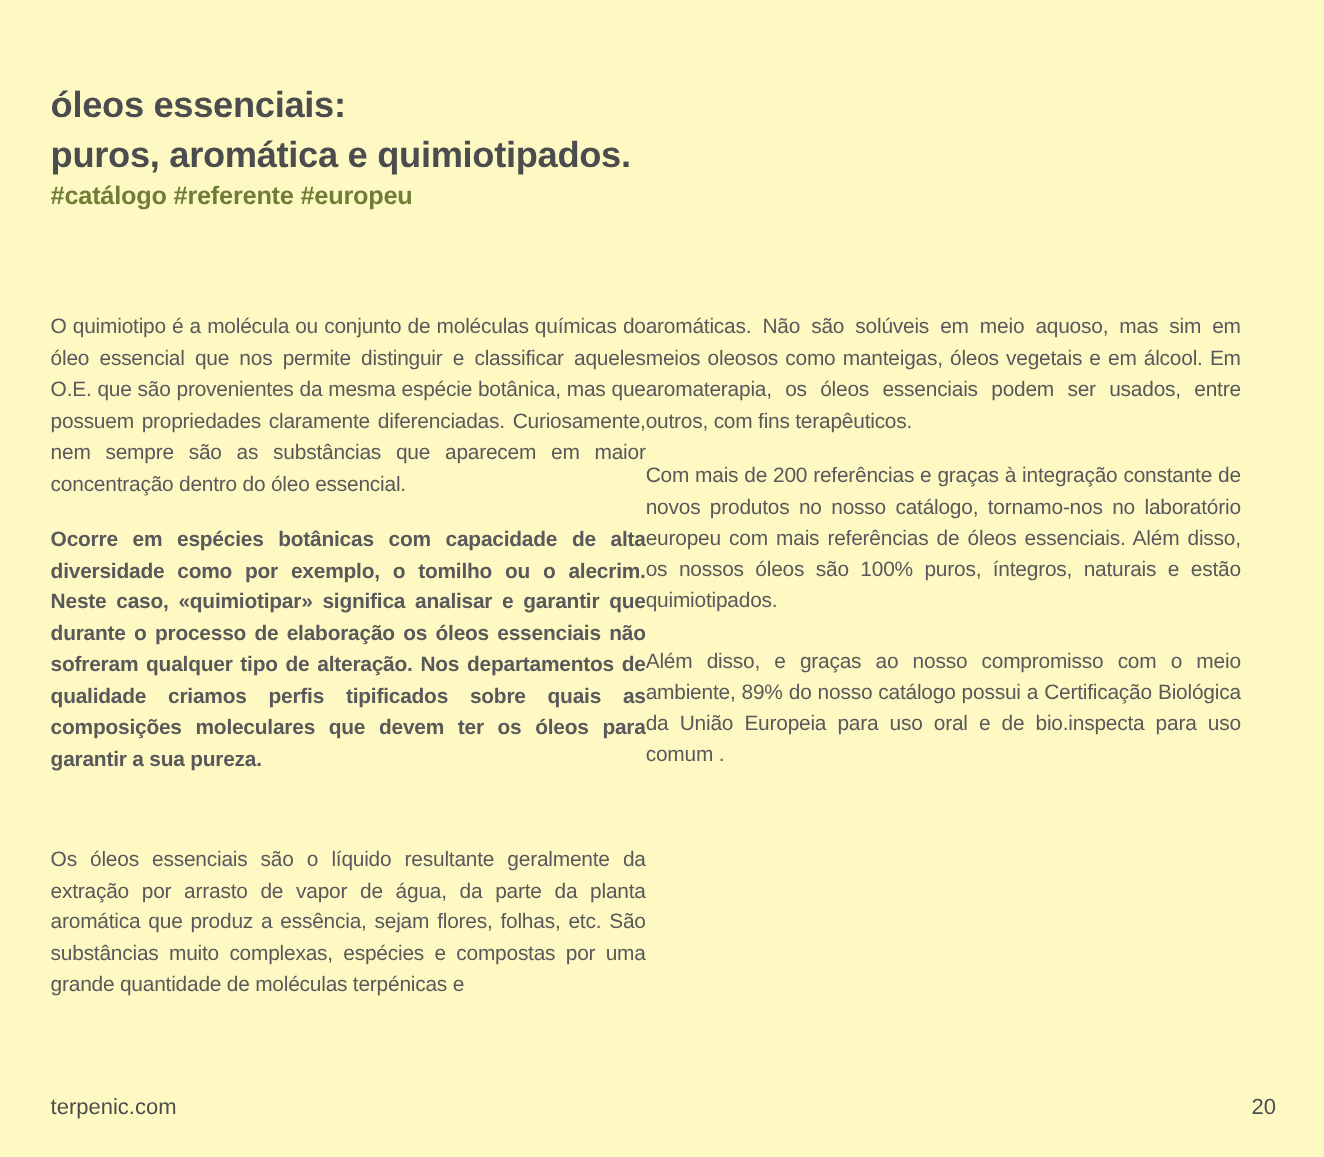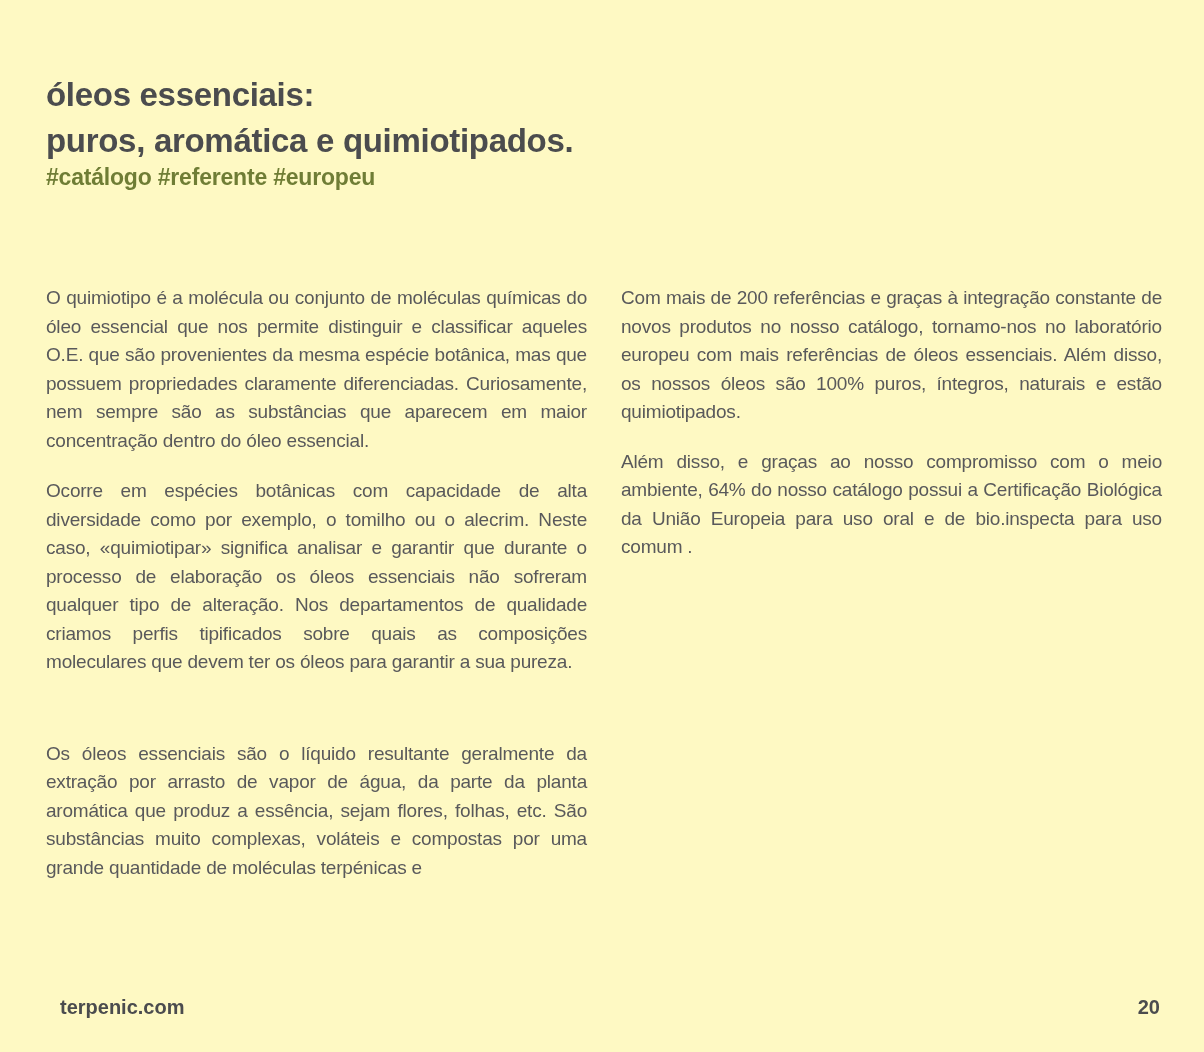--- a/index.html
+++ b/index.html
@@ -31,73 +31,72 @@
     font-weight: bold;
     letter-spacing: -0.2px;
     color: #6f7d35;
   }
   .columns {
     position: absolute;
     left: 46px;
     top: 284px;
     width: 1116px;
     display: flex;
-    justify-content: space-between;
   }
   .column {
     width: 541px;
     flex: 0 0 541px;
   }
   .body-par {
     font-size: 19px;
     line-height: 28.5px;
     letter-spacing: -0.2px;
     text-align: justify;
     color: #59595b;
   }
   .col-left .body-par:nth-child(1) { margin-bottom: 22px; }
-  .col-left .body-par:nth-child(2) { margin-bottom: 63px; }
+  .col-left .body-par:nth-child(2) { margin-bottom: 63px; font-weight: bold; }
   .col-right .body-par:nth-child(1) { margin-bottom: 21px; }
   .col-right .body-par:nth-child(2) { margin-bottom: 26px; }
   .footer {
     position: absolute;
     left: 46px;
     right: 44px;
     top: 996px;
     display: flex;
     justify-content: space-between;
     align-items: baseline;
     font-size: 20px;
-    font-weight: bold;
+    font-weight: normal;
     color: #4b4c4e;
-    margin-left: 14px;
   }
 </style>
 </head>
 <body>
 
 <div class="page">
 
   <header class="header">
     <h1 class="page-title">
       <span>óleos essenciais:</span><br>
       <span>puros, aromática e quimiotipados.</span>
     </h1>
     <div class="hashtags">#catálogo #referente #europeu</div>
   </header>
 
   <main class="columns">
     <div class="column col-left">
       <p class="body-par">O quimiotipo é a molécula ou conjunto de moléculas químicas do óleo essencial que nos permite distinguir e classificar aqueles O.E. que são provenientes da mesma espécie botânica, mas que possuem propriedades claramente diferenciadas. Curiosamente, nem sempre são as substâncias que aparecem em maior concentração dentro do óleo essencial.</p>
       <p class="body-par">Ocorre em espécies botânicas com capacidade de alta diversidade como por exemplo, o tomilho ou o alecrim. Neste caso, «quimiotipar» significa analisar e garantir que durante o processo de elaboração os óleos essenciais não sofreram qualquer tipo de alteração. Nos departamentos de qualidade criamos perfis tipificados sobre quais as composições moleculares que devem ter os óleos para garantir a sua pureza.</p>
-      <p class="body-par">Os óleos essenciais são o líquido resultante geralmente da extração por arrasto de vapor de água, da parte da planta aromática que produz a essência, sejam flores, folhas, etc. São substâncias muito complexas, voláteis e compostas por uma grande quantidade de moléculas terpénicas e</p>
+      <p class="body-par">Os óleos essenciais são o líquido resultante geralmente da extração por arrasto de vapor de água, da parte da planta aromática que produz a essência, sejam flores, folhas, etc. São substâncias muito complexas, espécies e compostas por uma grande quantidade de moléculas terpénicas e</p>
     </div>
     <div class="column col-right">
+      <p class="body-par">aromáticas. Não são solúveis em meio aquoso, mas sim em meios oleosos como manteigas, óleos vegetais e em álcool. Em aromaterapia, os óleos essenciais podem ser usados, entre outros, com fins terapêuticos.</p>
       <p class="body-par">Com mais de 200 referências e graças à integração constante de novos produtos no nosso catálogo, tornamo-nos no laboratório europeu com mais referências de óleos essenciais. Além disso, os nossos óleos são 100% puros, íntegros, naturais e estão quimiotipados.</p>
-      <p class="body-par">Além disso, e graças ao nosso compromisso com o meio ambiente, 64% do nosso catálogo possui a Certificação Biológica da União Europeia para uso oral e de bio.inspecta para uso comum .</p>
+      <p class="body-par">Além disso, e graças ao nosso compromisso com o meio ambiente, 89% do nosso catálogo possui a Certificação Biológica da União Europeia para uso oral e de bio.inspecta para uso comum .</p>
     </div>
   </main>
 
   <footer class="footer">
     <span>terpenic.com</span>
     <span>20</span>
   </footer>
 
 </div>
 

